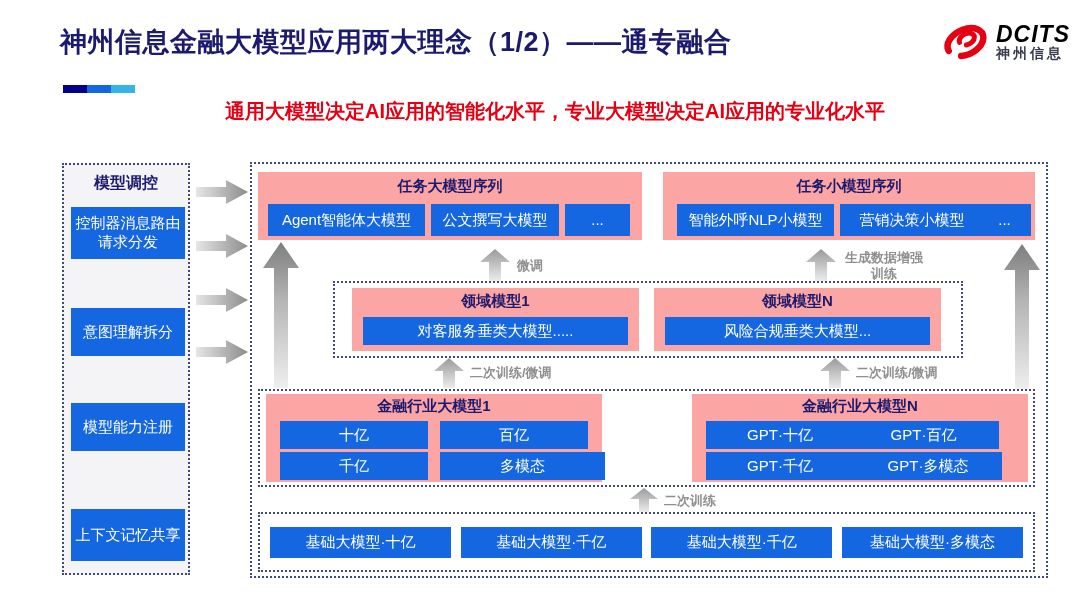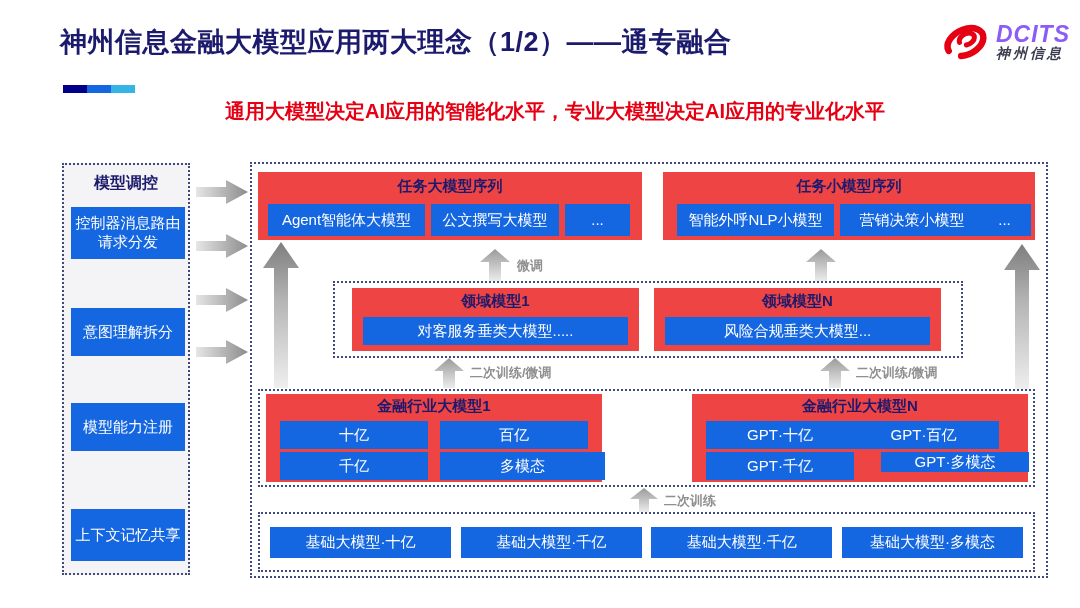--- a/index.html
+++ b/index.html
@@ -8,25 +8,25 @@
     font-family:"Liberation Sans","DejaVu Sans",sans-serif;
   }
   .abs{position:absolute;}
   
   .title{left:60px;top:24px;font-size:27px;font-weight:bold;color:#1c1a6c;letter-spacing:.5px;white-space:nowrap;}
   .accent-bar{left:63px;top:85px;display:flex;height:8px;}
   .accent-bar span{width:24px;height:8px;display:block;}
   .subtitle{left:60px;top:98px;width:990px;text-align:center;font-size:20px;font-weight:bold;color:#e60013;white-space:nowrap;}
   .logo{left:938px;top:16px;display:flex;align-items:center;gap:6px;}
   .logo-texts{display:flex;flex-direction:column;line-height:1.05;}
-  .logo-brand{font-size:23px;font-weight:bold;font-style:italic;color:#8b5cf6;letter-spacing:1px;}
-  .logo-cn{font-size:14px;font-weight:bold;color:#3b3b4f;letter-spacing:3px;font-style:italic;}
+  .logo-brand{font-size:23px;font-weight:bold;font-style:italic;color:#000000;letter-spacing:1px;}
+  .logo-cn{font-size:14px;font-weight:bold;color:#3b3b4f;letter-spacing:3px;}
   
   .dotted{border:2px dotted #3f4a80;background:#fff;box-sizing:border-box;}
-  .graybox{background:#ef4444;box-sizing:border-box;}
+  .graybox{background:#fca5a5;box-sizing:border-box;}
   .g-head{position:absolute;left:0;right:0;text-align:center;font-size:15px;font-weight:bold;color:#1c1a6c;white-space:nowrap;}
   .btn{
     position:absolute;background:#1467e0;color:#fff;font-size:15px;
     display:flex;align-items:center;justify-content:center;text-align:center;
     line-height:1.25;box-sizing:border-box;white-space:nowrap;
   }
   .btn.wrap{white-space:normal;}
   
   .sidebar{left:62px;top:163px;width:128px;height:412px;background:#f4f4f6;}
   .sidebar-title{position:absolute;top:8px;left:0;right:0;text-align:center;font-size:16px;font-weight:bold;color:#1c1a6c;}
@@ -102,20 +102,21 @@
   <div class="abs graybox" style="left:663px;top:172px;width:372px;height:68px;">
     <div class="g-head" style="top:5px">任务小模型序列</div>
     <div class="btn" style="left:14px;top:32px;width:157px;height:32px;">智能外呼NLP小模型</div>
     <div class="btn" style="left:177px;top:32px;width:144px;height:32px;">营销决策小模型</div>
     <div class="btn" style="left:315px;top:32px;width:53px;height:32px;">...</div>
   </div>
 
   <div class="abs up-s" style="left:480px;top:249px;"></div>
   <div class="abs a-label" style="left:517px;top:257px;">微调</div>
   <div class="abs up-s" style="left:806px;top:249px;"></div>
+  <div class="abs a-label wrap" style="left:841px;top:250px;width:86px;">生成数据增强训练</div>
 
   <div class="abs up-t" style="left:263px;top:242px;"></div>
   <div class="abs up-t" style="left:1004px;top:244px;"></div>
 
   <div class="abs dotted" style="left:333px;top:281px;width:630px;height:77px;"></div>
   <div class="abs graybox" style="left:352px;top:288px;width:287px;height:63px;">
     <div class="g-head" style="top:4px">领域模型1</div>
     <div class="btn" style="left:11px;top:29px;width:265px;height:28px;">对客服务垂类大模型.....</div>
   </div>
   <div class="abs graybox" style="left:654px;top:288px;width:287px;height:63px;">
@@ -134,21 +135,21 @@
     <div class="btn" style="left:14px;top:27px;width:148px;height:28px;">十亿</div>
     <div class="btn" style="left:174px;top:27px;width:148px;height:28px;">百亿</div>
     <div class="btn" style="left:14px;top:58px;width:148px;height:28px;">千亿</div>
     <div class="btn" style="left:174px;top:58px;width:165px;height:28px;">多模态</div>
   </div>
   <div class="abs graybox" style="left:692px;top:394px;width:336px;height:88px;">
     <div class="g-head" style="top:3px">金融行业大模型N</div>
     <div class="btn" style="left:14px;top:27px;width:148px;height:28px;">GPT·十亿</div>
     <div class="btn" style="left:156px;top:27px;width:151px;height:28px;">GPT·百亿</div>
     <div class="btn" style="left:14px;top:58px;width:148px;height:28px;">GPT·千亿</div>
-    <div class="btn" style="left:189px;top:58px;width:148px;height:20px;">GPT·多模态</div>
+    <div class="btn" style="left:162px;top:58px;width:148px;height:28px;">GPT·多模态</div>
   </div>
 
   <div class="abs up-s" style="left:630px;top:488px;height:24px;width:28px;clip-path:polygon(14px 0,28px 11px,19px 11px,19px 24px,9px 24px,9px 11px,0 11px);"></div>
   <div class="abs a-label" style="left:664px;top:492px;">二次训练</div>
 
   <div class="abs dotted" style="left:258px;top:512px;width:777px;height:60px;display:flex;align-items:center;justify-content:space-between;padding:0 10px;">
     <div class="btn" style="position:static;width:181px;height:31px;">基础大模型·十亿</div>
     <div class="btn" style="position:static;width:181px;height:31px;">基础大模型·千亿</div>
     <div class="btn" style="position:static;width:181px;height:31px;">基础大模型·千亿</div>
     <div class="btn" style="position:static;width:181px;height:31px;">基础大模型·多模态</div>

